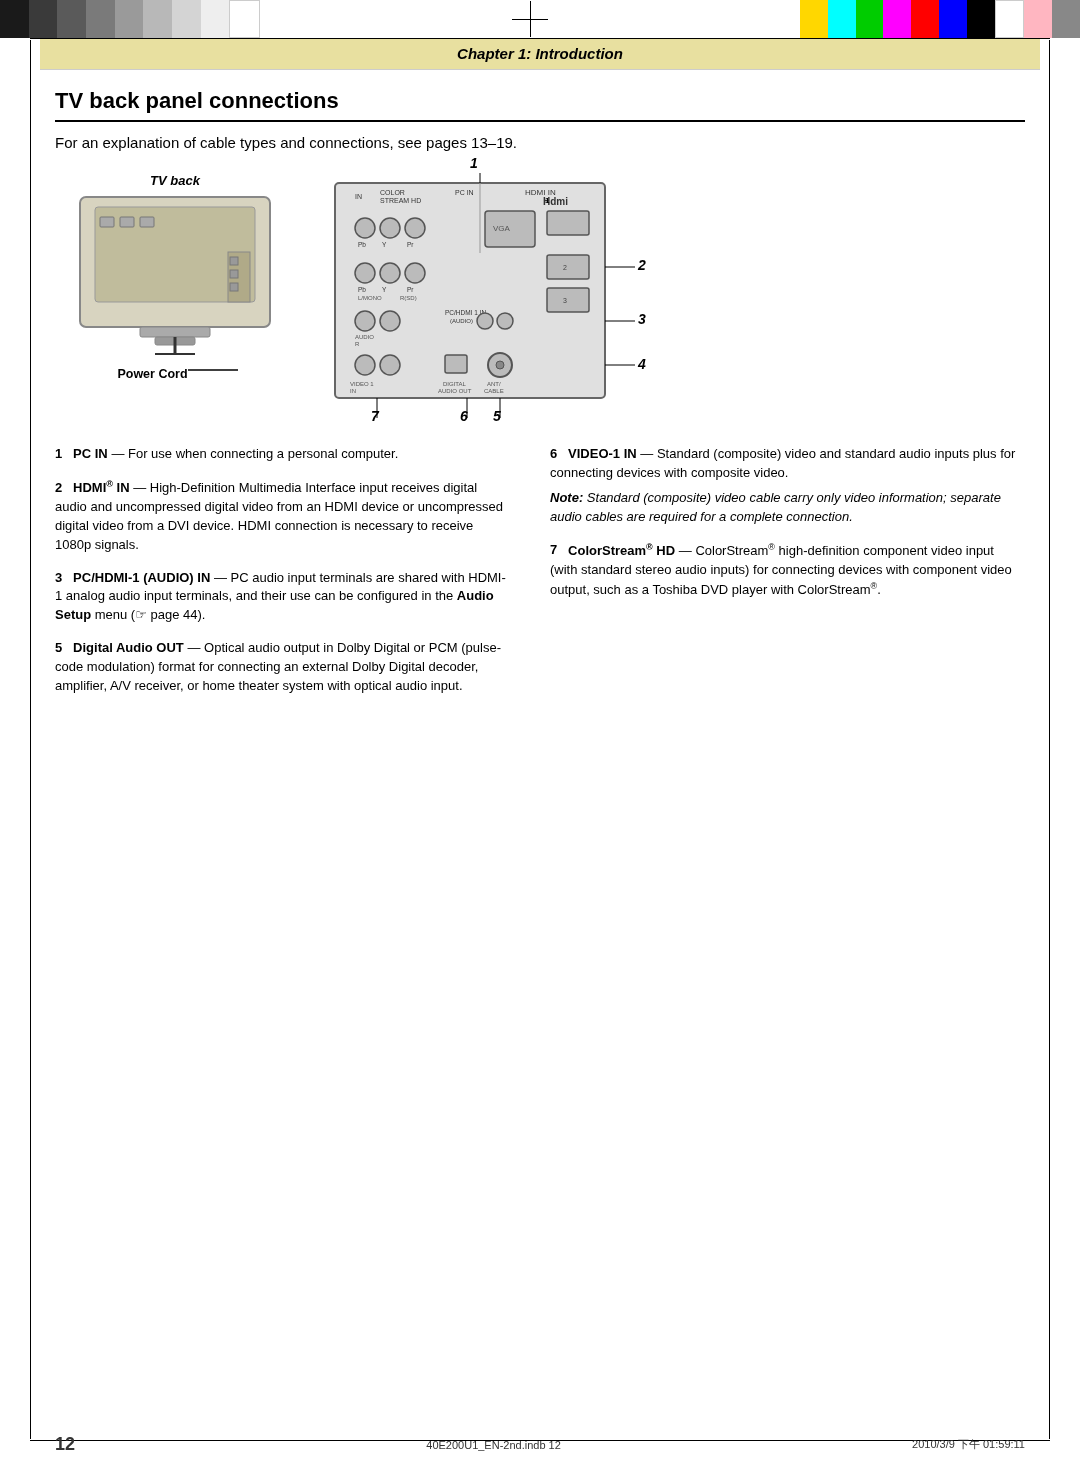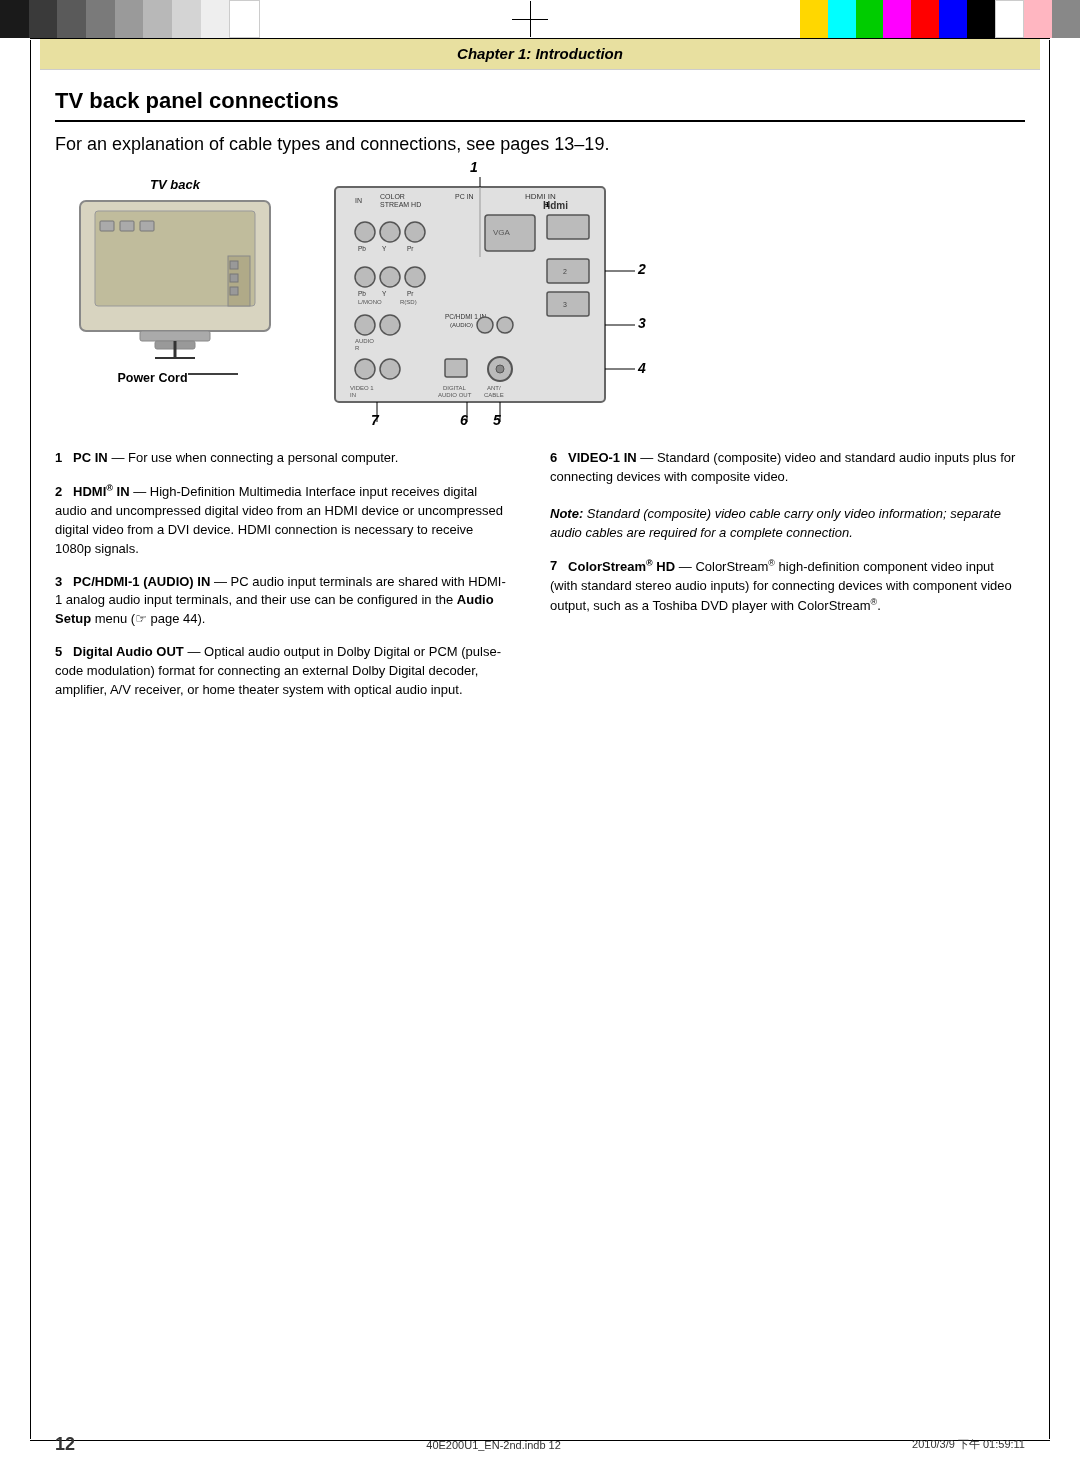--- a/index.html
+++ b/index.html
@@ -96,21 +96,21 @@
 
     .section-title {
       font-size: 22px;
       font-weight: bold;
       border-bottom: 2px solid #000;
       padding-bottom: 6px;
       margin-bottom: 12px;
     }
 
     .intro-text {
-      font-size: 18px;
+      font-size: 15px;
       margin-bottom: 22px;
     }
 
     
     .tv-back-section {
       flex: 0 0 240px;
       display: flex;
       flex-direction: column;
       align-items: center;
     }
@@ -421,21 +421,21 @@
         &nbsp;&nbsp;<span class="item-term">Digital Audio OUT</span>
         <span> — Optical audio output in Dolby Digital or PCM (pulse-code modulation) format for connecting an external Dolby Digital decoder, amplifier, A/V receiver, or home theater system with optical audio input.</span>
       </div>
     </div>
 
     <div class="right-col">
       <div class="desc-item">
         <span class="item-num">6</span>
         &nbsp;&nbsp;<span class="item-term">VIDEO-1 IN</span>
         <span> — Standard (composite) video and standard audio inputs plus for connecting devices with composite video.</span>
-        <p class="note-italic" style="margin-top:18px;">
+        <p class="note-italic" style="margin-top:6px;">
           <span class="note-bold-italic">Note:</span>
           <span> Standard (composite) video cable carry only video information; separate audio cables are required for a complete connection.</span>
         </p>
       </div>
       <div class="desc-item">
         <span class="item-num">7</span>
         &nbsp;&nbsp;<span class="item-term">ColorStream<sup class="item-sup">®</sup> HD</span>
         <span> — ColorStream<sup class="item-sup">®</sup> high-definition component video input (with standard stereo audio inputs) for connecting devices with component video output, such as a Toshiba DVD player with ColorStream<sup class="item-sup">®</sup>.</span>
       </div>
     </div>

